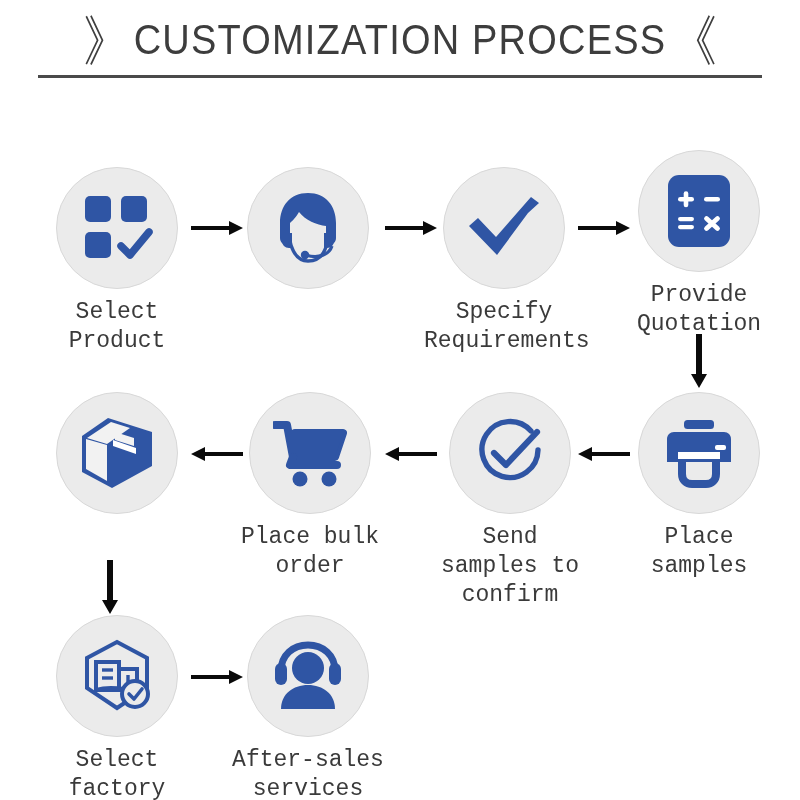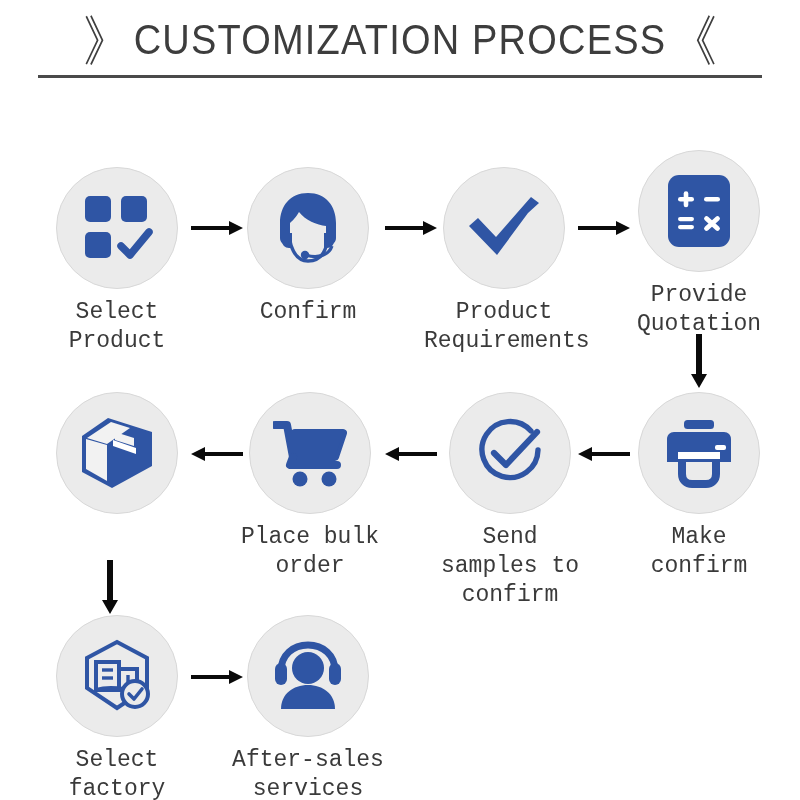--- a/index.html
+++ b/index.html
@@ -129,30 +129,29 @@
     <div class="circle">
       <svg width="78" height="78" viewBox="0 0 78 78">
         <path d="M39 4 C21 4 11 17 11 34 L11 49 C11 53 14 56 18 56 L21 56 L21 34 C21 34 26 30 30 23 C36 31 48 36 57 37 L57 56 L60 56 C64 56 67 53 67 49 L67 34 C67 17 57 4 39 4 Z" fill="#2f55a4"></path>
         <path d="M13 44 L13 52 C13 56 16 59 20 59 L23 59 L23 44 Z" fill="#2f55a4"></path>
         <path d="M55 44 L55 59 L58 59 C62 59 65 56 65 52 L65 44 Z" fill="#2f55a4"></path>
         <path d="M21 52 C21 52 24 72 39 72 C50 72 55 64 57 58" fill="none" stroke="#2f55a4" stroke-width="3.4"></path>
         <path d="M37 66 C49 70 60 66 63 57" fill="none" stroke="#2f55a4" stroke-width="3.2"></path>
         <circle cx="36" cy="66" r="4.2" fill="#2f55a4"></circle>
       </svg>
     </div>
-    <div class="node-label">Confirm</div>
   </div>
 
   <div class="node" style="left:424px; top:167px;">
     <div class="circle">
       <svg width="78" height="70" viewBox="0 0 78 70">
         <path d="M4 33 L13 25 L31 44 L66 4 L74 10 L63 20 L32 62 Z" fill="#2f55a4"></path>
       </svg>
     </div>
-    <div class="node-label">Product Requirements</div>
+    <div class="node-label">Specify Requirements</div>
   </div>
 
   <div class="node" style="left:619px; top:150px;">
     <div class="circle">
       <svg width="66" height="76" viewBox="0 0 66 76">
         <rect x="2" y="2" width="62" height="72" rx="11" fill="#2f55a4"></rect>
         <g fill="#ffffff">
           <rect x="12" y="24" width="16" height="4.6" rx="2.3"></rect>
           <rect x="17.7" y="18.3" width="4.6" height="16" rx="2.3"></rect>
           <rect x="38" y="24" width="16" height="4.6" rx="2.3"></rect>
@@ -193,21 +192,21 @@
   <div class="node" style="left:619px; top:392px;">
     <div class="circle">
       <svg width="74" height="70" viewBox="0 0 74 70">
         <rect x="22" y="2" width="30" height="9" rx="3.5" fill="#2f55a4"></rect>
         <path d="M12 14 L62 14 C66 14 69 17 69 21 L69 44 L5 44 L5 21 C5 17 8 14 12 14 Z" fill="#2f55a4"></path>
         <rect x="53" y="27" width="11" height="5" rx="2" fill="#ffffff"></rect>
         <path d="M20 38 L54 38 L54 56 C54 62 50 66 44 66 L30 66 C24 66 20 62 20 56 Z" fill="none" stroke="#2f55a4" stroke-width="8"></path>
         <rect x="16" y="34" width="42" height="7" fill="#ffffff"></rect>
       </svg>
     </div>
-    <div class="node-label">Make confirm</div>
+    <div class="node-label">Place samples</div>
   </div>
 
   <div class="node" style="left:430px; top:392px;">
     <div class="circle">
       <svg width="76" height="76" viewBox="0 0 76 76">
         <path d="M59 16 A28 28 0 1 0 66 35" fill="none" stroke="#2f55a4" stroke-width="5.4" stroke-linecap="round"></path>
         <path d="M22 38 L34 50 L65 17" fill="none" stroke="#2f55a4" stroke-width="6.2" stroke-linecap="round" stroke-linejoin="round"></path>
       </svg>
     </div>
     <div class="node-label">Send samples to confirm</div>

